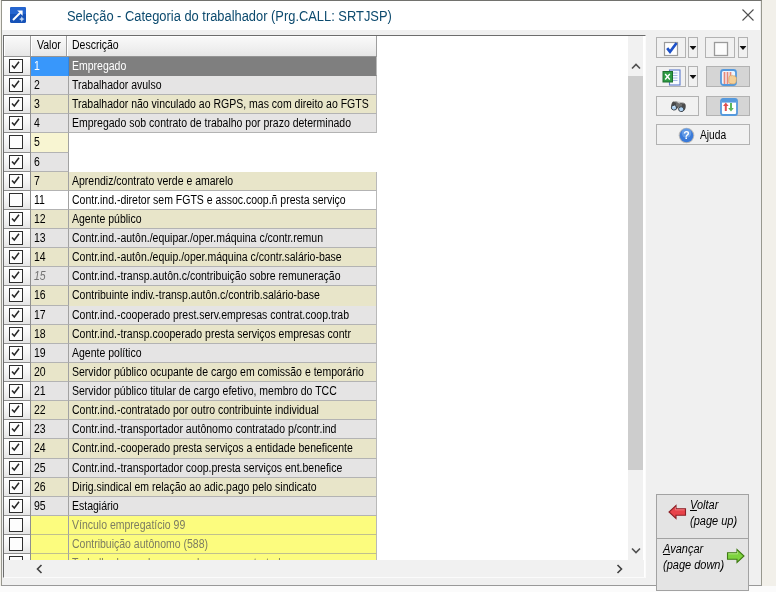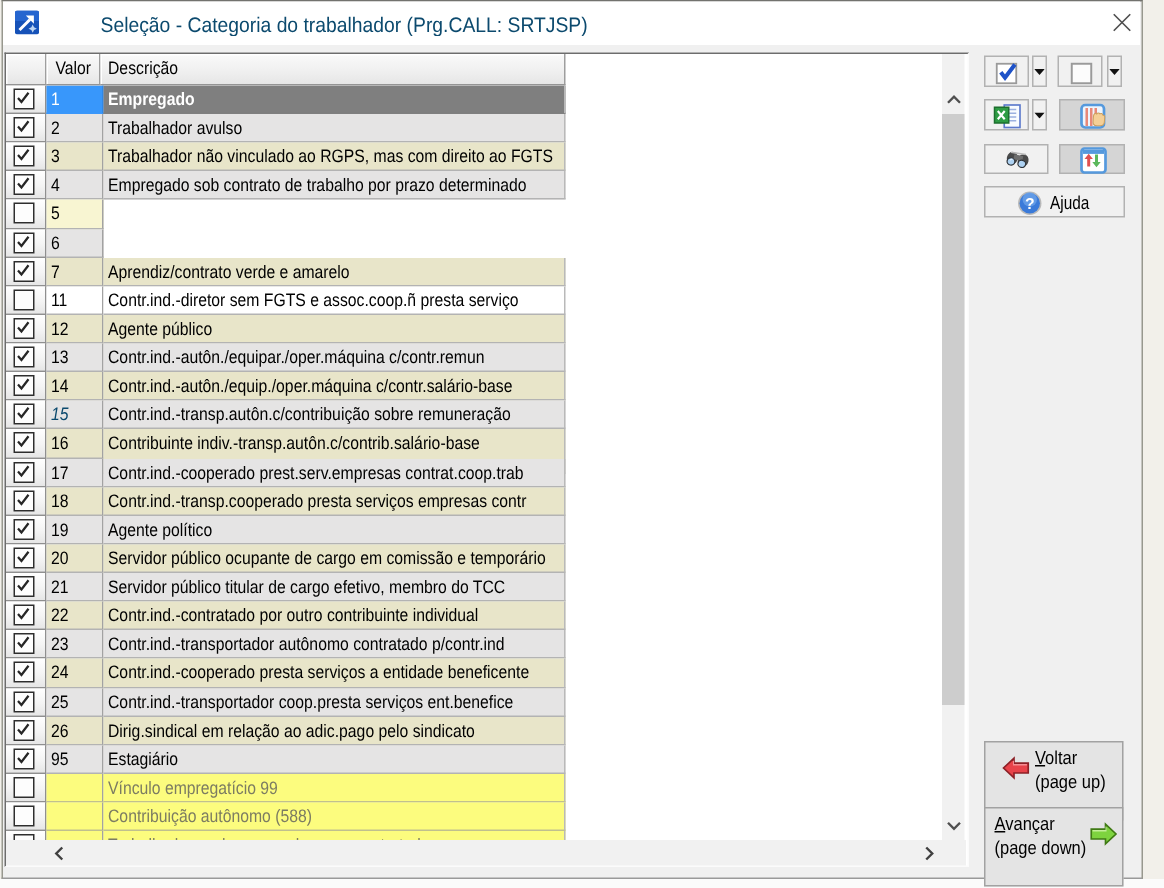--- a/index.html
+++ b/index.html
@@ -11,21 +11,21 @@
 #gridclip { left:3px; top:35px; width:643px; height:543px; border-top:1px solid #6d6d6d; border-left:1px solid #6d6d6d; border-right:1px solid #fbfbfb; border-bottom:1px solid #fbfbfb; background:#fff; }
 .hc { position:absolute; top:36px; height:21px; background:linear-gradient(180deg,#fafafa 0%,#efefef 60%,#e6e6e6 100%); border-right:1px solid #9e9e9e; border-bottom:1px solid #949494; box-shadow:inset 1px 1px 0 #ffffff; font-size:12px; color:#000; line-height:19px; }
 .c1 { position:absolute; left:4px; width:27px; background:linear-gradient(180deg,#ffffff 0%,#f4f4f4 55%,#e6e6e6 100%); border-right:1px solid #8f8f8f; border-bottom:1px solid #8f8f8f; }
 .cb { position:absolute; left:5px; top:2px; width:14px; height:14px; background:#fdfdfd; border:1.4px solid #2e2e2e; }
 .c2 { position:absolute; left:31px; width:38px; border-right:1.5px solid #a2a2a2; border-bottom:1px solid #b9b9b9; font-size:12px; line-height:18.6px; padding-left:3px; }
 .c3 { position:absolute; left:69px; width:308px; border-right:1px solid #b9b9b9; border-bottom:1px solid #b9b9b9; font-size:12px; line-height:18.6px; padding-left:2.5px; white-space:nowrap; overflow:hidden; }
 .sb { background:#f1f1f1; }
 .btn { position:absolute; background:#f1f1f1; border:1px solid #b2b2b2; }
 .btnd { position:absolute; background:#d5d5d5; border:1px solid #b2b2b2; }
 .arrbtn svg { position:absolute; left:50%; top:50%; transform:translate(-50%,-50%); }
-#voltar,#avancar { position:absolute; left:656px; width:93px; height:53px; background:#e4e4e4; border:1px solid #a2a2a2; font-size:12.5px; color:#000; }
+#voltar,#avancar { position:absolute; left:656px; width:93px; height:53px; background:#e4e4e4; border:1px solid #a2a2a2; font-size:12.5px; color:#000;font-style:italic; }
 .u { text-decoration:underline; }
 </style></head><body>
 <div class="abs" id="win"></div>
 <div class="abs" style="left:0;top:586px;width:776px;height:6px;background:#fbfbfb;"></div>
 <div class="abs" id="titlebar"></div>
 <svg class="abs" style="left:10px;top:7px" width="16" height="16" viewBox="0 0 16 16">
  <rect x="0" y="0" width="16" height="16" rx="1.5" fill="#1652b8"></rect>
  <path d="M0 1.5 A1.5 1.5 0 0 1 1.5 0 L14.5 0 A1.5 1.5 0 0 1 16 1.5 L16 7 L0 7 Z" fill="#2565cf"></path>
  <path d="M3 13 L10 6" stroke="#ffffff" stroke-width="2" fill="none"></path>
  <path d="M7.2 3.4 L12.6 3.4 L12.6 8.8 Z" fill="#ffffff"></path>
@@ -45,21 +45,21 @@
 <div class="abs" style="left:4px;top:57px;width:624px;height:504px;overflow:hidden;">
  <div class="abs" style="left:-4px;top:-57px;width:776px;height:592px;">
 <div class="c1" style="top:57.00px;height:19.12px;">
         <div class="cb">
           <svg width="11" height="11" viewBox="0 0 11 11" style="position:absolute;left:0;top:0">
             <path d="M2.0 5.4 L4.3 8.0 L9.0 1.8" fill="none" stroke="#262626" stroke-width="1.5"></path>
           </svg>
         </div>
       </div>
       <div class="c2" style="top:57.00px;height:19.12px;background:#3897fb;color:#fff;border-bottom-color:#3b97fa;border-right-color:#2f88e8;"><span class="t">1</span></div>
-      <div class="c3" style="top:57.00px;height:19.12px;background:#7f7f7f;color:#fff;border-bottom-color:#7f7f7f;font-weight:bold;"><span class="t">Empregado</span></div>
+      <div class="c3" style="top:57.00px;height:19.12px;background:#7f7f7f;color:#fff;border-bottom-color:#7f7f7f;"><span class="t">Empregado</span></div>
 <div class="c1" style="top:76.12px;height:19.12px;">
         <div class="cb">
           <svg width="11" height="11" viewBox="0 0 11 11" style="position:absolute;left:0;top:0">
             <path d="M2.0 5.4 L4.3 8.0 L9.0 1.8" fill="none" stroke="#262626" stroke-width="1.5"></path>
           </svg>
         </div>
       </div>
       <div class="c2" style="top:76.12px;height:19.12px;background:#e5e4e4;color:#000;border-bottom-color:#b3b3b3;"><span class="t">2</span></div>
       <div class="c3" style="top:76.12px;height:19.12px;background:#e5e4e4;color:#000;border-bottom-color:#b3b3b3;"><span class="t">Trabalhador avulso</span></div>
 <div class="c1" style="top:95.24px;height:19.12px;">
@@ -133,21 +133,21 @@
       </div>
       <div class="c2" style="top:248.20px;height:19.12px;background:#e8e5c9;color:#000;border-bottom-color:#b3b3b3;"><span class="t">14</span></div>
       <div class="c3" style="top:248.20px;height:19.12px;background:#e8e5c9;color:#000;border-bottom-color:#b3b3b3;"><span class="t">Contr.ind.-autôn./equip./oper.máquina c/contr.salário-base</span></div>
 <div class="c1" style="top:267.32px;height:19.12px;">
         <div class="cb">
           <svg width="11" height="11" viewBox="0 0 11 11" style="position:absolute;left:0;top:0">
             <path d="M2.0 5.4 L4.3 8.0 L9.0 1.8" fill="none" stroke="#262626" stroke-width="1.5"></path>
           </svg>
         </div>
       </div>
-      <div class="c2" style="top:267.32px;height:19.12px;background:#e5e4e4;color:#0c4a6e;border-bottom-color:#b3b3b3;font-style:italic;"><span class="t">15</span></div>
+      <div class="c2" style="top:267.32px;height:19.12px;background:#e5e4e4;color:#737373;border-bottom-color:#b3b3b3;font-style:italic;"><span class="t">15</span></div>
       <div class="c3" style="top:267.32px;height:19.12px;background:#e5e4e4;color:#000;border-bottom-color:#b3b3b3;"><span class="t">Contr.ind.-transp.autôn.c/contribuição sobre remuneração</span></div>
 <div class="c1" style="top:286.44px;height:19.12px;">
         <div class="cb">
           <svg width="11" height="11" viewBox="0 0 11 11" style="position:absolute;left:0;top:0">
             <path d="M2.0 5.4 L4.3 8.0 L9.0 1.8" fill="none" stroke="#262626" stroke-width="1.5"></path>
           </svg>
         </div>
       </div>
       <div class="c2" style="top:286.44px;height:19.12px;background:#e8e5c9;color:#000;border-bottom-color:#b3b3b3;"><span class="t">16</span></div>
       <div class="c3" style="top:286.44px;height:30px;background:#e8e5c9;color:#000;border-bottom-color:#b3b3b3;"><span class="t">Contribuinte indiv.-transp.autôn.c/contrib.salário-base</span></div>

